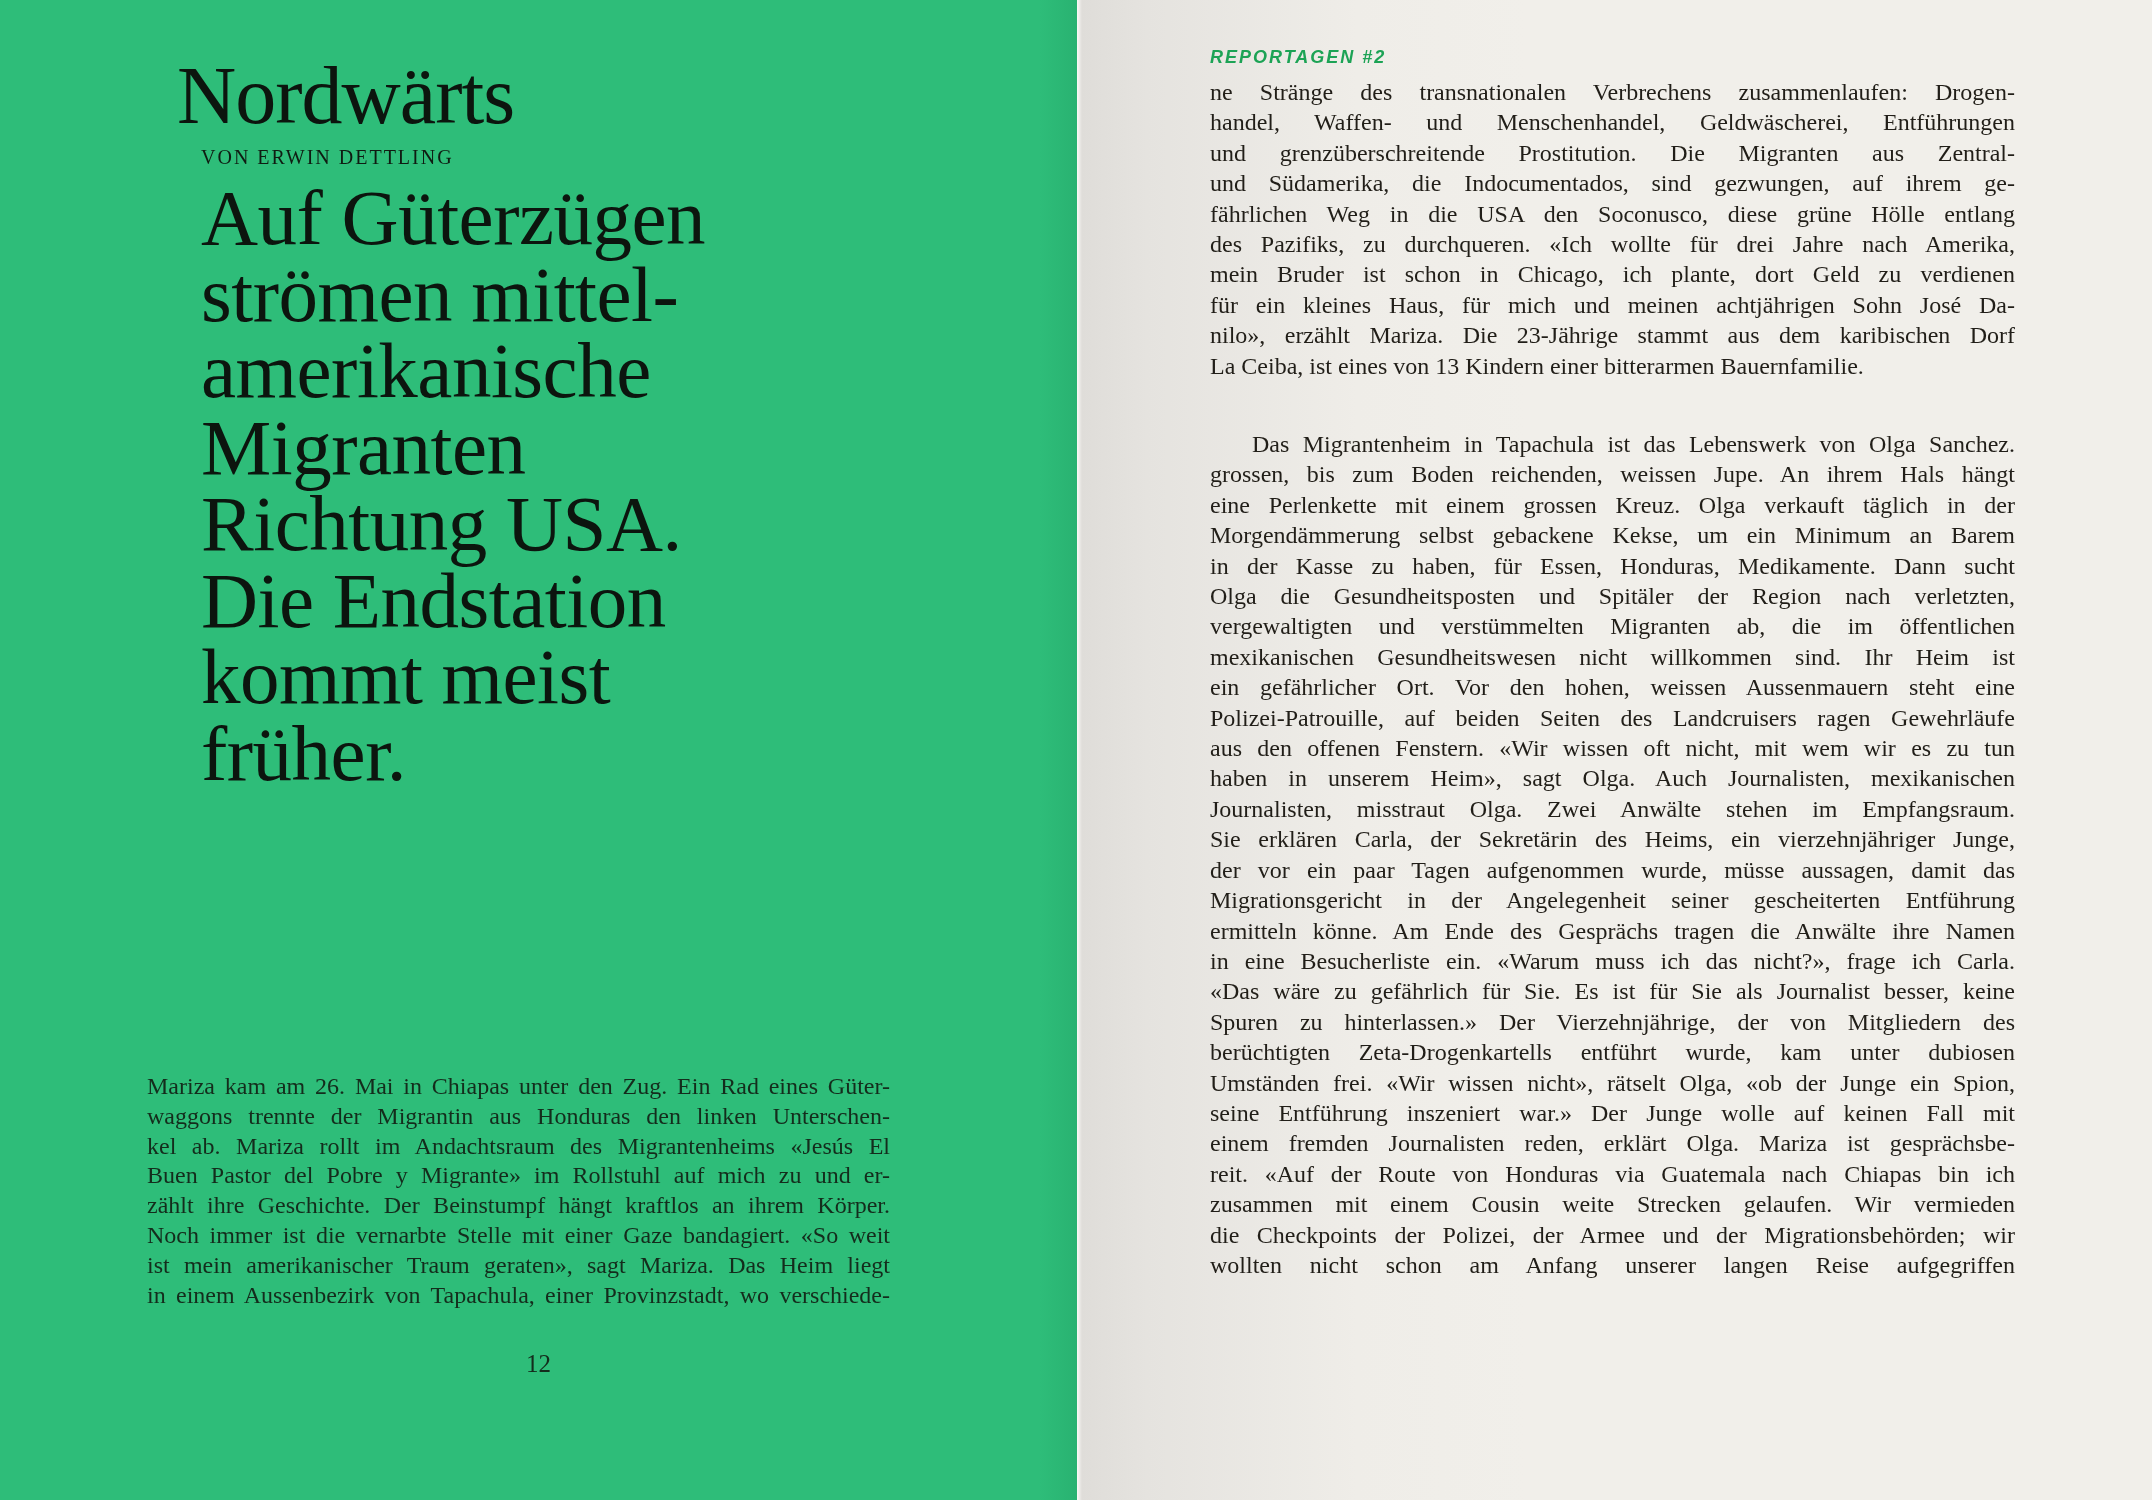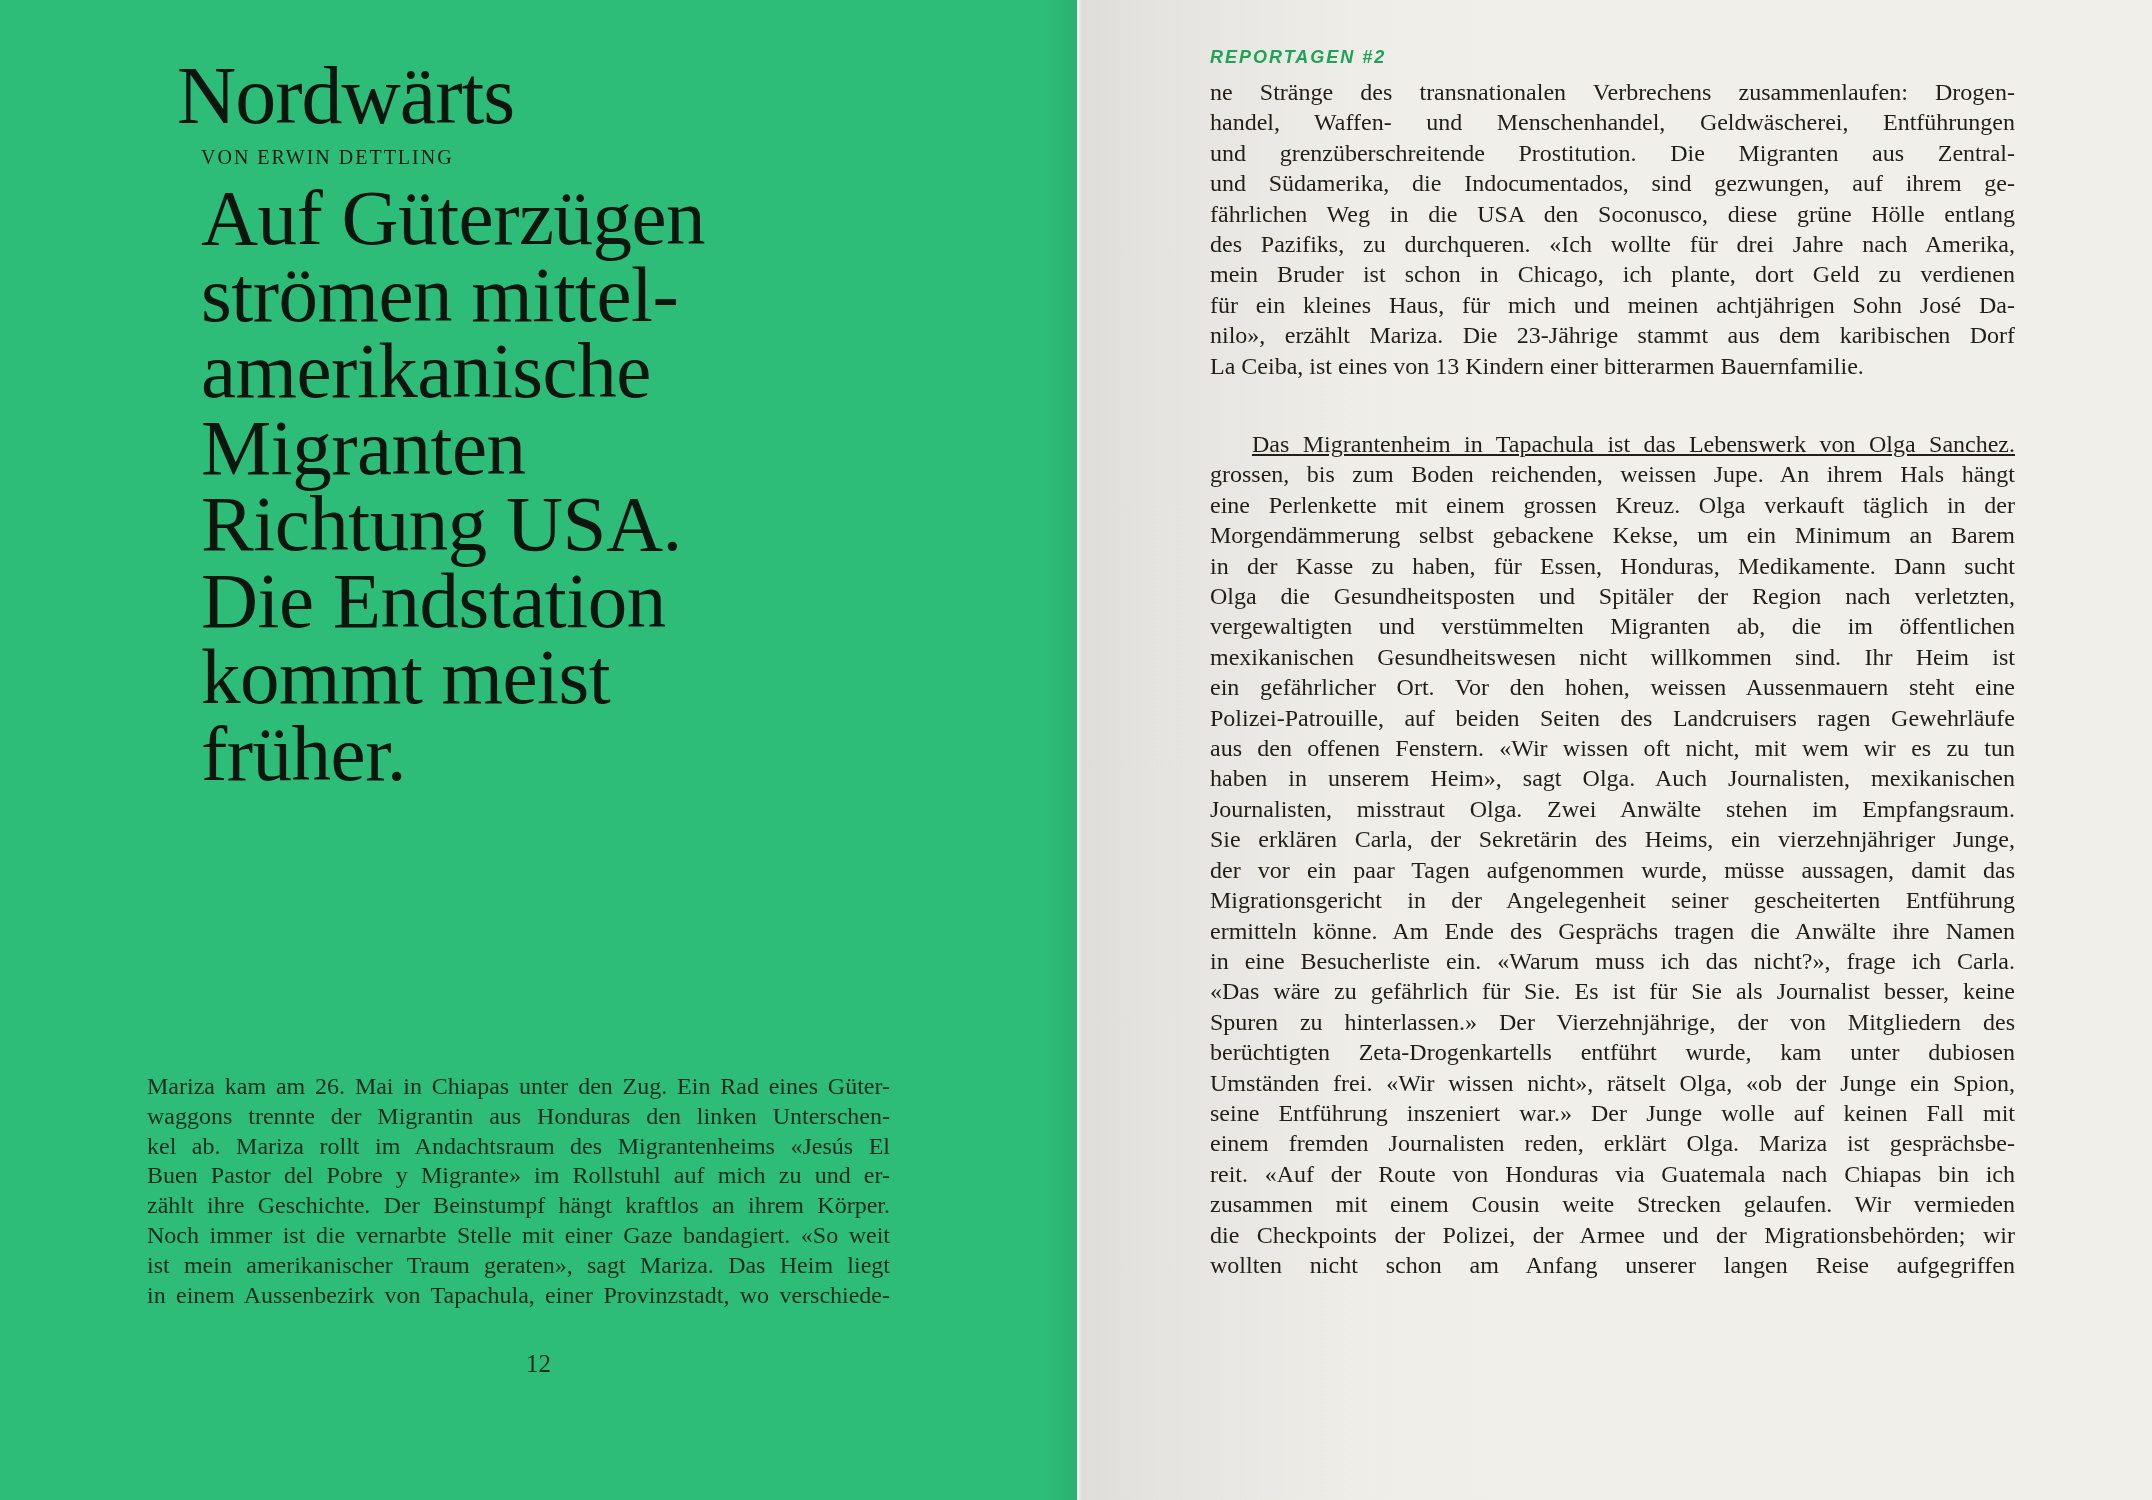--- a/index.html
+++ b/index.html
@@ -56,21 +56,21 @@
     color: #1ca355;
   }
   .right-col { position: absolute; left: 133px; width: 805px; }
   .para-1 { top: 77px; }
   .para-2 { top: 429px; }
   .right-col .tl { font-size: 24px; line-height: 30.4px; color: #211e18; }
 
   
   .tl { text-align: justify; text-align-last: justify; text-justify: inter-word; }
   .ragged-last .tl:last-child { text-align-last: left; }
-  .indent-first .tl:first-child { text-indent: 42px; text-decoration: underline; }
+  .indent-first .tl:first-child { text-indent: 42px; }
 </style>
 </head>
 <body>
 
 <div class="page page-left">
   <div class="page-title">Nordwärts</div>
   <div class="byline">VON ERWIN DETTLING</div>
   <div class="headline">
       <div class="tl">Auf Güterzügen</div>
       <div class="tl">strömen mittel-</div>

